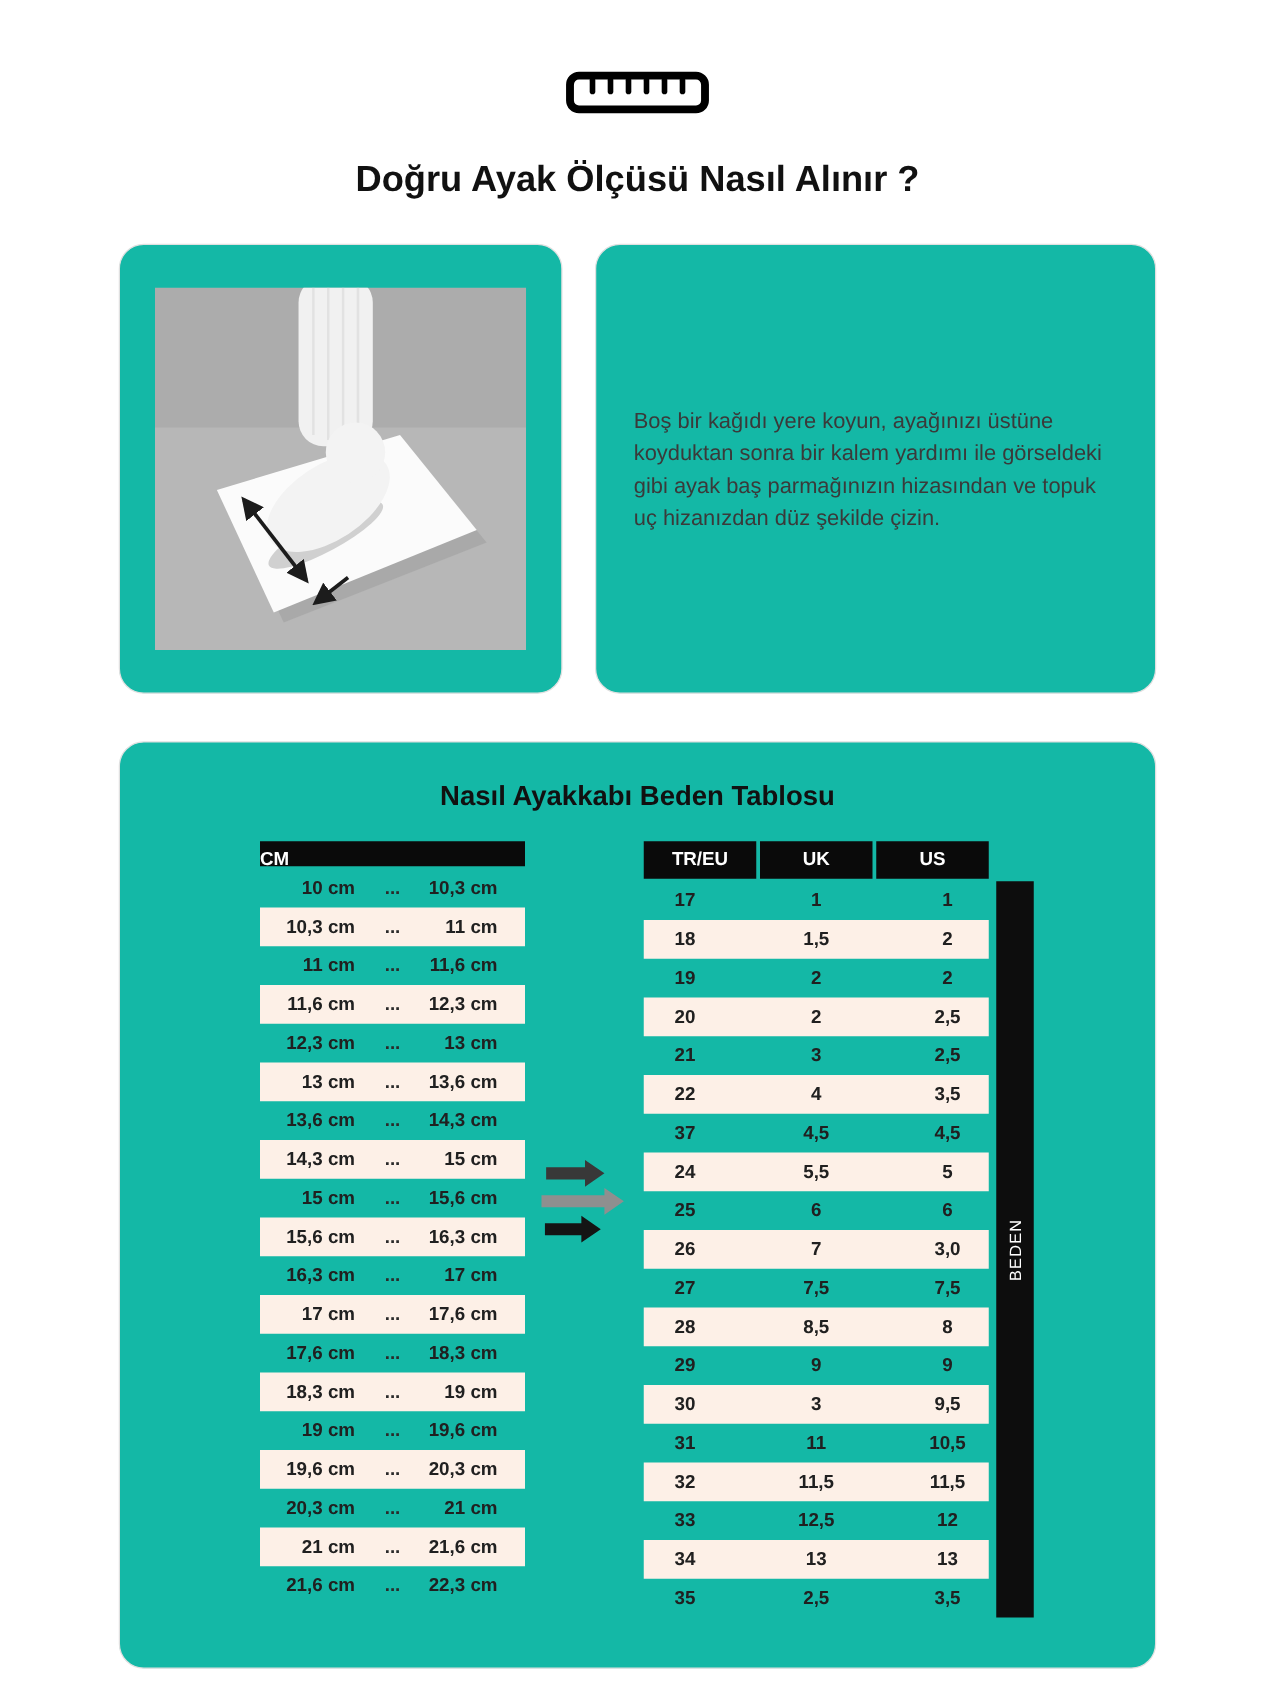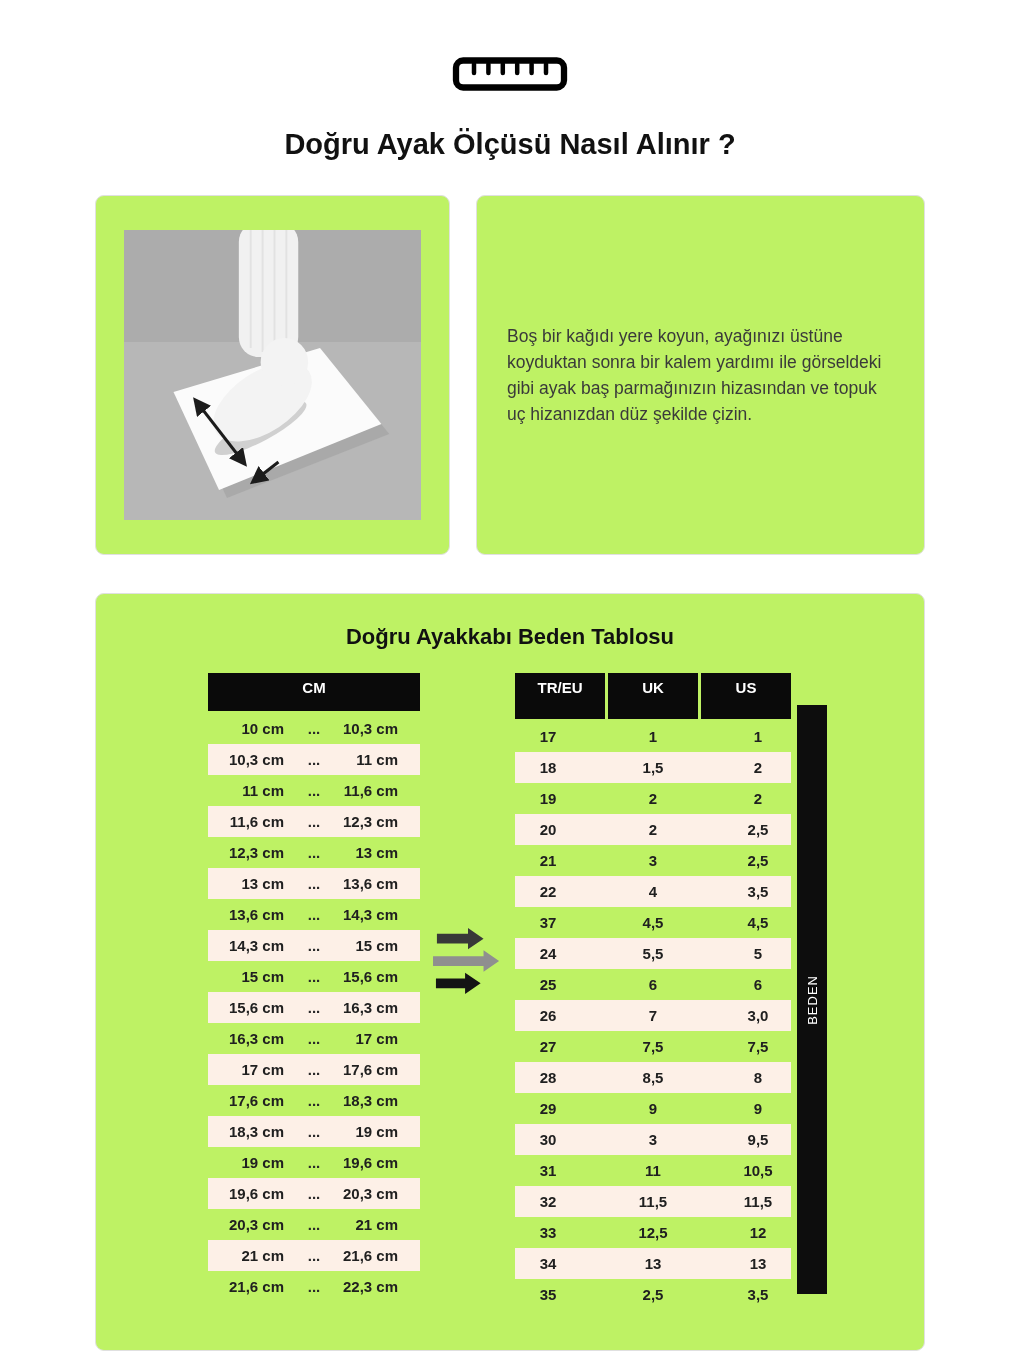--- a/index.html
+++ b/index.html
@@ -14,55 +14,55 @@
     width:1020px;min-height:1360px;margin:0 auto;
     font-family:"Liberation Sans", sans-serif;color:var(--accent-text);
   }
   .page{padding:56px 95px 32px;}
   .ruler-wrap{display:flex;justify-content:center;}
   h1.page-title{
     text-align:center;font-size:29px;font-weight:bold;color:#111;
     margin:36px 0 34px;
   }
   .card{
-    background:#bef264;border:1px solid var(--card-border);border-radius:9px;
+    background:#14b8a6;border:1px solid var(--card-border);border-radius:20px;
   }
   .how-to{display:flex;gap:26px;margin-bottom:38px;}
   .photo-card{width:355px;height:360px;flex:none;padding:34px 28px;}
   .photo-frame{width:100%;height:100%;overflow:hidden;}
   .photo-frame svg{display:block;width:100%;height:100%;}
   .right-col{flex:1;display:flex;flex-direction:column;gap:14px;}
   .text-card{flex:1;padding:24px 30px;display:flex;align-items:center;}
   .text-card p{font-size:17.5px;line-height:1.5;color:#3a3a3a;}
 
   .table-card{padding:30px 0 40px;}
   h2.table-title{
     text-align:center;font-size:22px;font-weight:bold;color:#111;
     margin-bottom:23px;
   }
   .tables{display:flex;align-items:flex-start;padding-left:112px;padding-right:99px;}
 
   .cm-table{width:212px;flex:none;}
   .table-header{
-    background:var(--table-header-bg);color:#fff;height:38px;line-height:30px;
-    text-align:center;font-size:15px;font-weight:bold;margin-bottom:2px;
+    background:var(--table-header-bg);color:#fff;height:20px;line-height:30px;
+    text-align:left;font-size:15px;font-weight:bold;margin-bottom:2px;
   }
   .row{height:31px;display:grid;align-items:center;font-size:15px;color:#202020;font-weight:bold;}
   .row.alt{background:var(--row-alt);}
   .cm-row{grid-template-columns:1fr 44px 1fr;}
   .cm-cell.c0{text-align:right;padding-right:8px;}
   .cm-cell.c1{text-align:center;color:#2a2a2a;}
   .cm-cell.c2{text-align:right;padding-right:22px;}
 
   .arrows-col{width:95px;flex:none;display:flex;justify-content:center;margin-top:255px;}
 
   .size-table{width:276px;flex:none;}
   .size-header-row{display:grid;grid-template-columns:1fr 1fr 1fr;gap:3px;margin-bottom:2px;}
   .size-header-cell{
-    background:var(--table-header-bg);color:#fff;height:46px;line-height:30px;
+    background:var(--table-header-bg);color:#fff;height:30px;line-height:30px;
     text-align:center;font-size:15px;font-weight:bold;
   }
   .size-row{grid-template-columns:1fr 1fr 1fr;gap:39px;}
   .size-cell{text-align:center;}
 
   .beden-bar{
     width:30px;height:589px;flex:none;margin-left:6px;margin-top:32px;
     background:#0d0d0d;display:flex;align-items:center;justify-content:center;
   }
   .beden-text{
@@ -125,21 +125,21 @@
     </div>
 
     <div class="right-col">
       <div class="card text-card">
         <p>Boş bir kağıdı yere koyun, ayağınızı üstüne koyduktan sonra bir kalem yardımı ile görseldeki gibi ayak baş parmağınızın hizasından ve topuk uç hizanızdan düz şekilde çizin.</p>
       </div>
     </div>
   </section>
 
   <section class="card table-card">
-    <h2 class="table-title">Doğru Ayakkabı Beden Tablosu</h2>
+    <h2 class="table-title">Nasıl Ayakkabı Beden Tablosu</h2>
 
     <div class="tables">
 
       <div class="cm-table">
         <div class="table-header">CM</div>
         <div class="cm-body">
             <div class="row cm-row">
               <span class="cm-cell c0">10 cm</span>
               <span class="cm-cell c1">...</span>
               <span class="cm-cell c2">10,3 cm</span>

